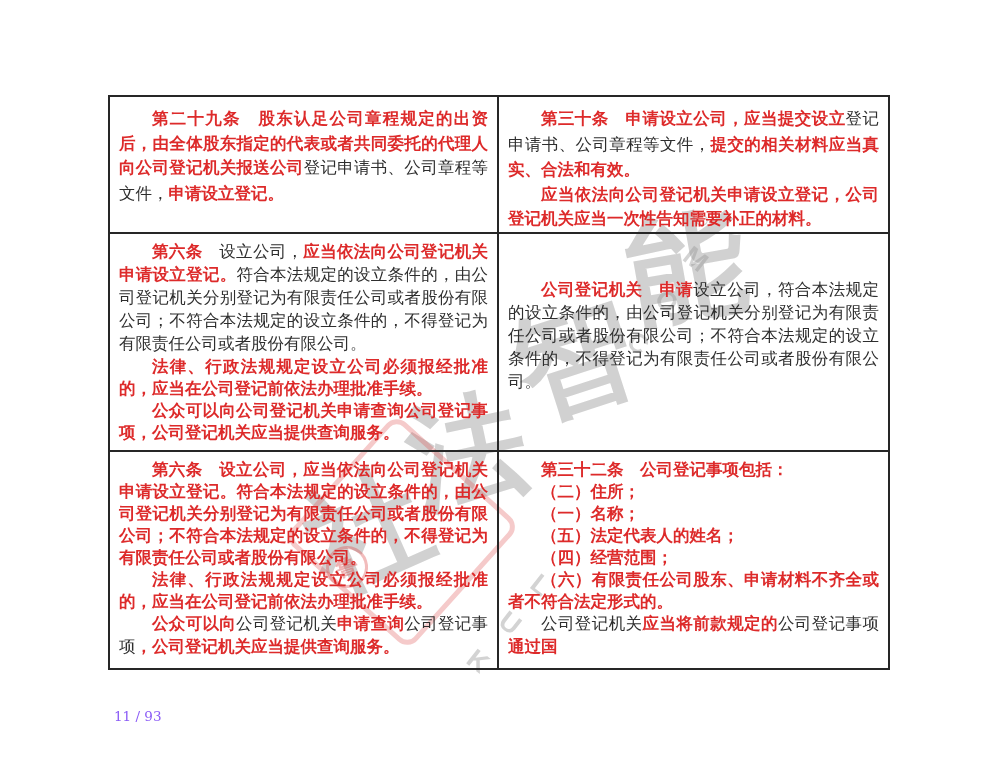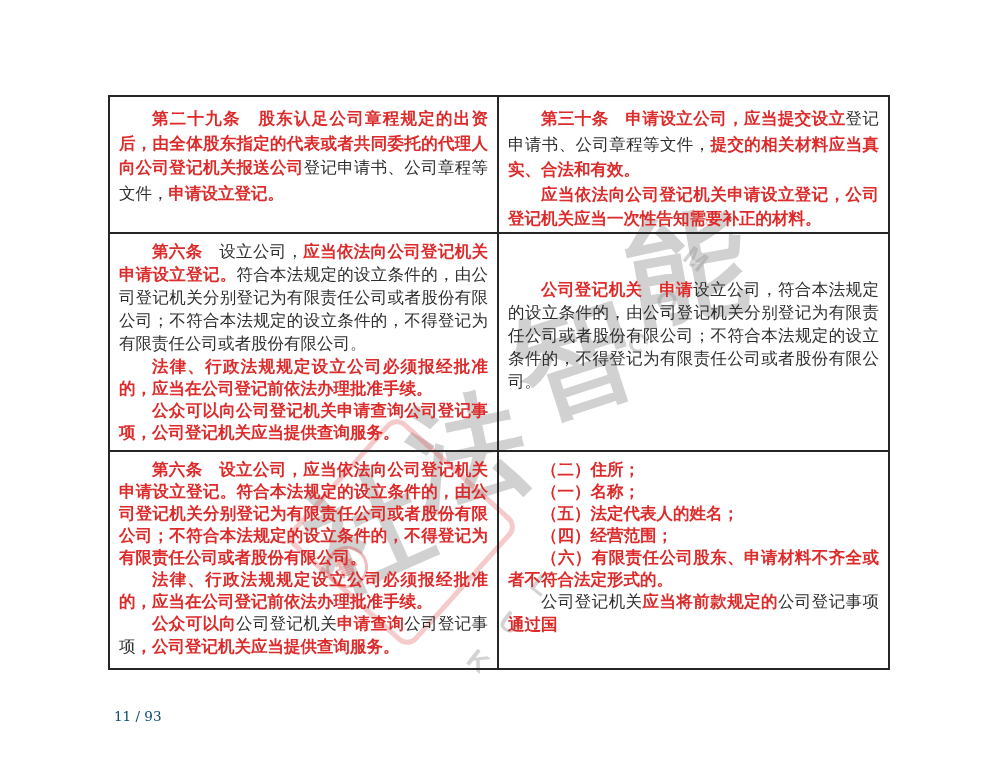--- a/index.html
+++ b/index.html
@@ -37,21 +37,21 @@
     font-family:"Liberation Sans","DejaVu Sans",sans-serif;
   }
   .seg-black{
     color:#2e2e2e;font-weight:normal;
     font-family:"DejaVu Serif","Liberation Serif",serif;
   }
   
   .page-number{
     position:absolute;left:114px;top:708px;
     font-family:"DejaVu Serif",serif;
-    font-size:13.5px;color:#0c4a6e;z-index:3;
+    font-size:13.5px;color:#8b5cf6;z-index:3;
   }
   
   .wm{position:absolute;z-index:1;pointer-events:none;}
   .wm-char{
     position:absolute;
     font-family:"DejaVu Serif",serif;font-weight:bold;
     font-size:118px;color:var(--wmgray,rgba(135,135,135,0.38));
     transform:rotate(-14deg);line-height:1;
   }
   .wm-char-0{left:308px;top:470px;transform:rotate(-24deg);}
@@ -134,20 +134,21 @@
         <p class="para"><span class="seg-red">公司登记机关　申请</span><span class="seg-black">设立公司，符合本法规定的设立条件的，由公司登记机关分别登记为有限责任公司或者股份有限公司；不符合本法规定的设立条件的，不得登记为有限责任公司或者股份有限公司。</span></p>
       </div>
     </div>
     <div class="row row-2">
       <div class="cell cell-left">
         <p class="para"><span class="seg-red">第六条　设立公司，应当依法向公司登记机关申请设立登记。符合本法规定的设立条件的，由公司登记机关分别登记为有限责任公司或者股份有限公司；不符合本法规定的设立条件的，不得登记为有限责任公司或者股份有限公司。</span></p>
         <p class="para"><span class="seg-red">法律、行政法规规定设立公司必须报经批准的，应当在公司登记前依法办理批准手续。</span></p>
         <p class="para"><span class="seg-red">公众可以向</span><span class="seg-black">公司登记机关</span><span class="seg-red">申请查询</span><span class="seg-black">公司登记事项</span><span class="seg-red">，公司登记机关应当提供查询服务。</span></p>
       </div>
       <div class="cell cell-right">
+        <p class="para"><span class="seg-red">第三十二条　公司登记事项包括：</span></p>
         <p class="para"><span class="seg-red">（二）住所；</span></p>
         <p class="para"><span class="seg-red">（一）名称；</span></p>
         <p class="para"><span class="seg-red">（五）法定代表人的姓名；</span></p>
         <p class="para"><span class="seg-red">（四）经营范围；</span></p>
         <p class="para"><span class="seg-red">（六）有限责任公司股东、申请材料不齐全或者不符合法定形式的。</span></p>
         <p class="para"><span class="seg-black">公司登记机关</span><span class="seg-red">应当将前款规定的</span><span class="seg-black">公司登记事项</span><span class="seg-red">通过国</span></p>
       </div>
     </div>
   </div>
 

